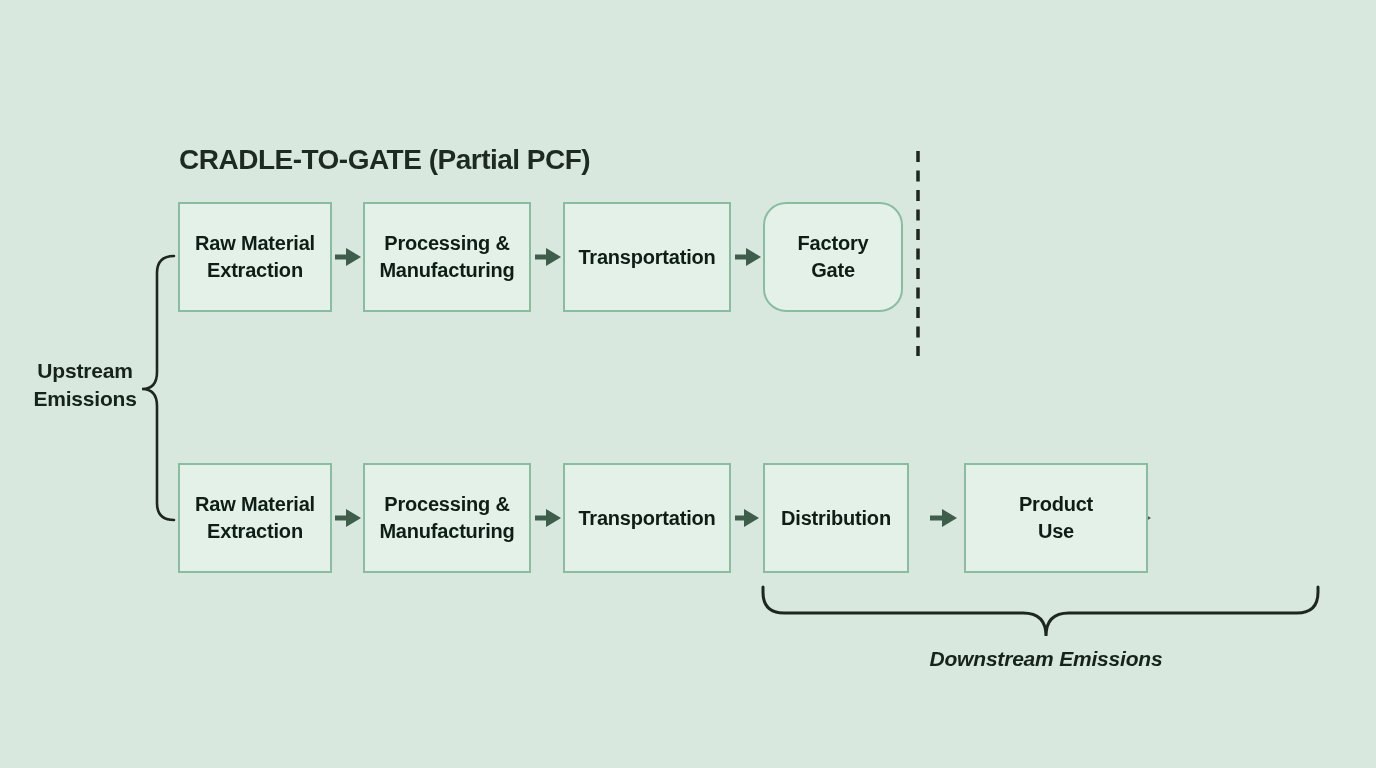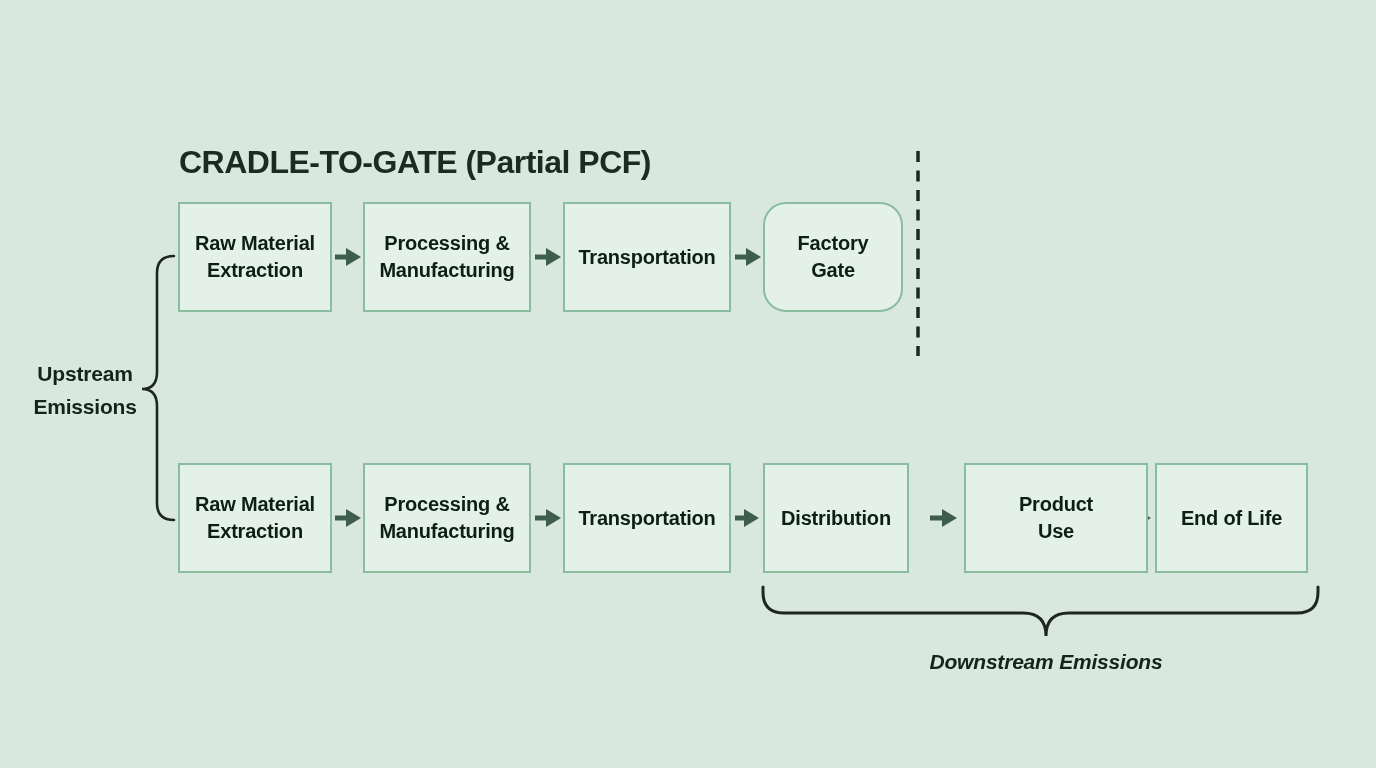--- a/index.html
+++ b/index.html
@@ -17,21 +17,21 @@
   .strokes {
     position: absolute;
     left: 0;
     top: 0;
     width: 1376px;
     height: 768px;
     pointer-events: none;
   }
   .section-title {
     position: absolute;
-    font-size: 32px;
+    font-size: 28px;
     font-weight: 700;
     letter-spacing: -0.5px;
     color: #1c2a22;
     white-space: nowrap;
   }
   .stage-box {
     position: absolute;
     box-sizing: border-box;
     height: 110px;
     background: #e3f1e8;
@@ -46,21 +46,21 @@
     font-weight: 700;
     line-height: 27px;
     color: #0e1e16;
     white-space: pre-line;
     letter-spacing: -0.2px;
   }
   .side-label {
     position: absolute;
     font-size: 21px;
     font-weight: 700;
-    line-height: 33px;
+    line-height: 28px;
     color: #15231b;
     text-align: center;
     white-space: pre-line;
     letter-spacing: -0.2px;
   }
 </style>
 </head>
 <body>
 
 <div class="canvas">
@@ -138,22 +138,19 @@
   <div class="stage-box" style="left:563px; top:463px; width:168px;">
     <div class="label">Transportation</div>
   </div>
   <div class="stage-box" style="left:763px; top:463px; width:146px;">
     <div class="label">Distribution</div>
   </div>
   <div class="stage-box" style="left:964px; top:463px; width:184px;">
     <div class="label">Product
 Use</div>
   </div>
-  <div class="stage-box" style="left:1155px; top:463px; width:153px;">
-    <div class="label">End of Life</div>
-  </div>
 
   <div class="side-label" style="left:10px; top:357px; width:150px;">Upstream
 Emissions</div>
 
   <div class="side-label" style="left:896px; top:645px; width:300px;font-style:italic;">Downstream Emissions</div>
 
 </div>
 
 </body></html>

